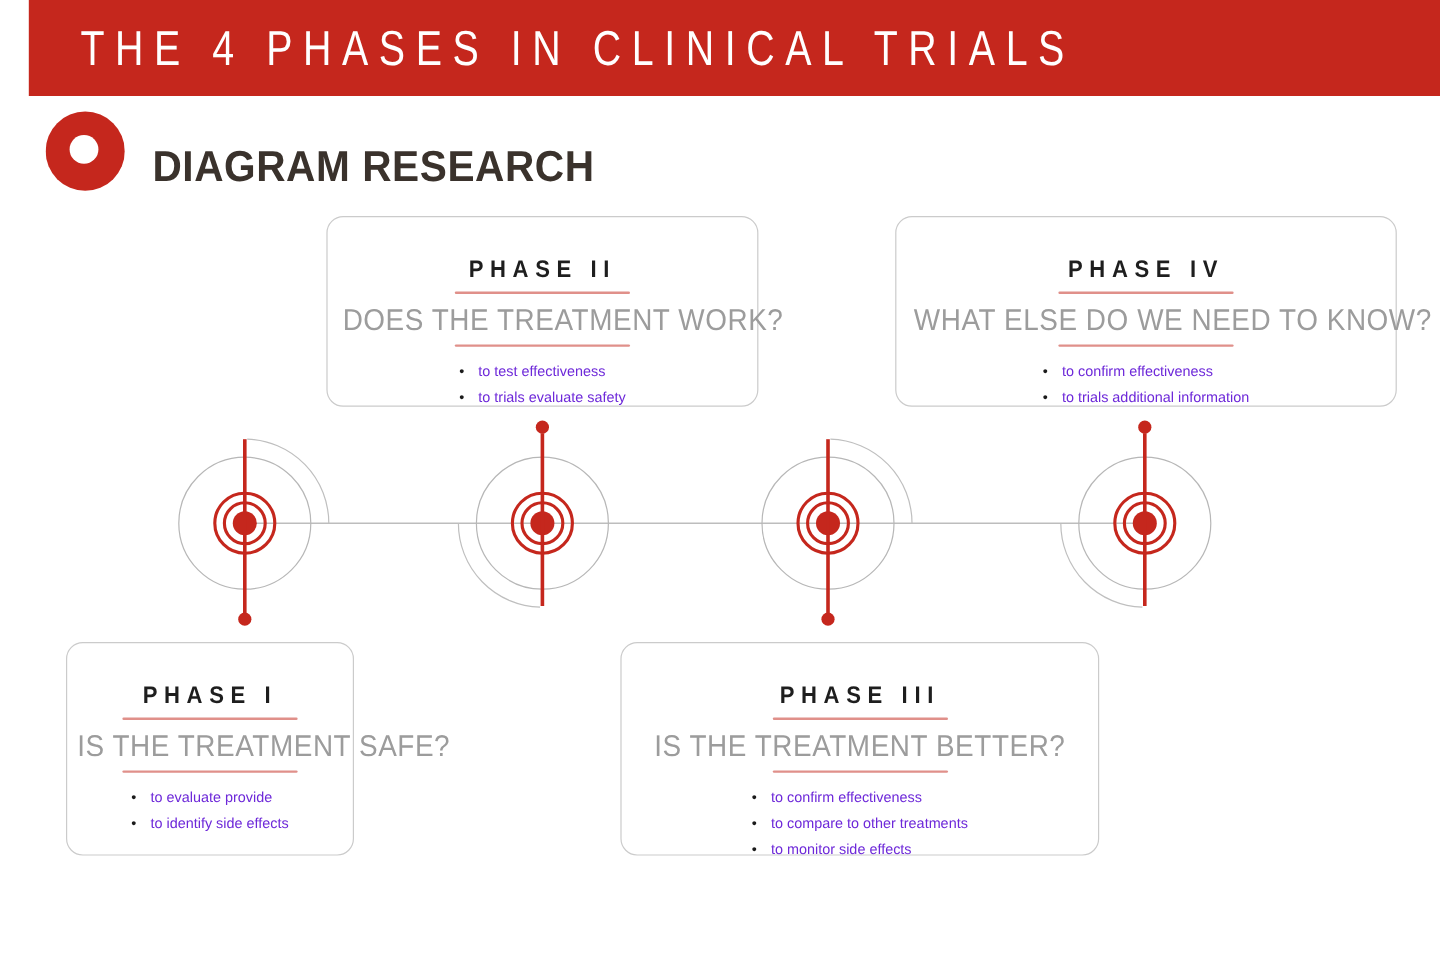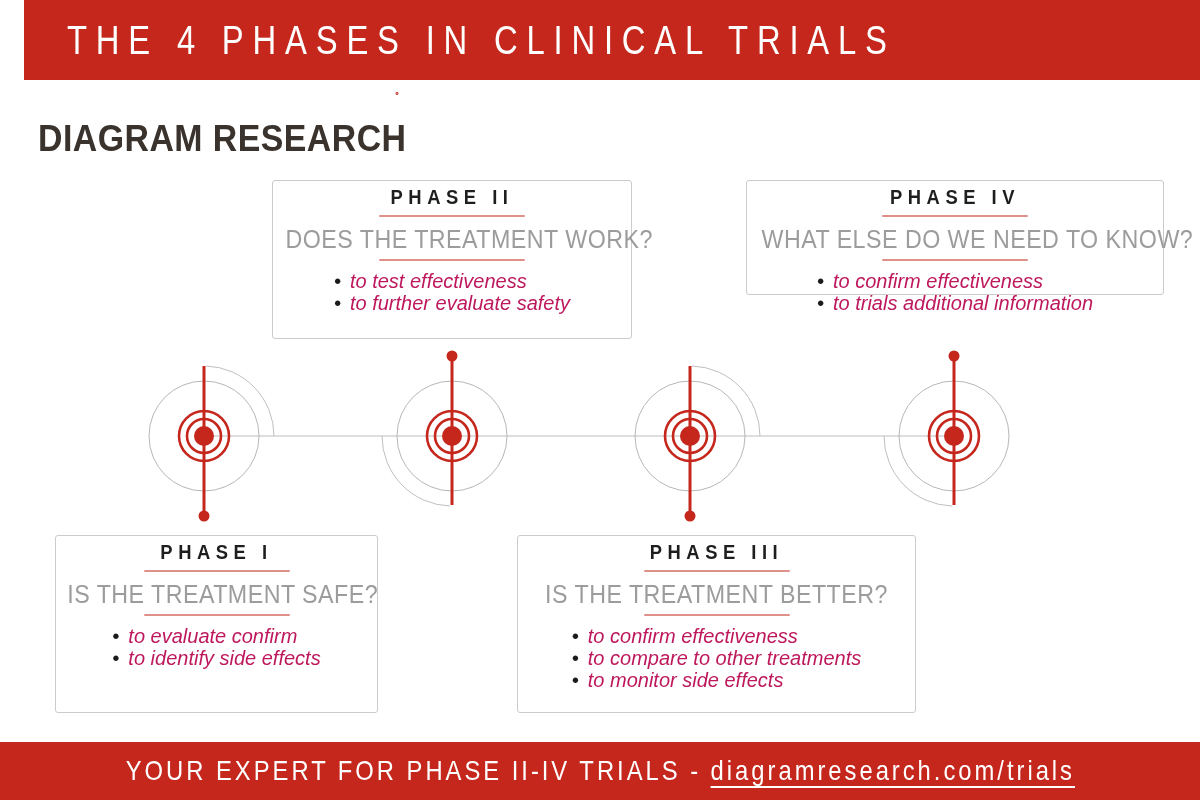--- a/index.html
+++ b/index.html
@@ -26,21 +26,21 @@
   }
   .banner-title{
     margin-left:43px;color:#ffffff;font-size:41px;font-weight:400;
     letter-spacing:11px;white-space:nowrap;
     transform:scaleX(0.80);transform-origin:left center;
   }
 
   
   .logo{
     position:absolute;left:38px;top:92px;height:68px;
-    display:flex;align-items:flex-end;gap:23px;flex-direction:column;
+    display:flex;align-items:flex-end;gap:23px;
   }
   .logo-text{
     color:var(--logo-text);font-size:36px;font-weight:700;
     letter-spacing:0.5px;white-space:nowrap;
     transform:scaleX(0.94);transform-origin:left center;
   }
 
   
   .timeline{
     position:absolute;left:0;top:0;width:1200px;height:800px;
@@ -49,45 +49,45 @@
   .ring-gray{fill:none;stroke:var(--line-gray);stroke-width:1;}
   .arc-gray{fill:none;stroke:#bfbfbf;stroke-width:1;}
   .ring-red{fill:none;stroke:var(--red);stroke-width:2.6;}
   .dot-red{fill:var(--red);}
   .stem-red{stroke:var(--red);stroke-width:3;}
   .connector{stroke:#bdbdbd;stroke-width:1.2;}
 
   
   .card{
     position:absolute;background:#ffffff;border:1px solid var(--card-border);
-    border-radius:3px;text-align:center;padding-top:4px;
+    border-radius:14px;text-align:center;padding-top:32px;
   }
   .card-p2{left:272px;top:180px;width:360px;height:159px;}
-  .card-p4{left:746px;top:180px;width:418px;height:115px;}
-  .card-p1{left:55px;top:535px;width:323px;height:178px;}
+  .card-p4{left:746px;top:180px;width:418px;height:159px;}
+  .card-p1{left:55px;top:535px;width:240px;height:178px;}
   .card-p3{left:517px;top:535px;width:399px;height:178px;}
   .phase-title{
     color:var(--dark-text);font-size:20px;font-weight:700;
     letter-spacing:6px;line-height:24px;white-space:nowrap;
     transform:scaleX(0.92);transform-origin:center;
   }
   .divider{
     width:146px;height:2px;background:var(--salmon);
     margin:6px auto 7px auto;border-radius:1px;
   }
   .divider-2{margin:5px auto 9px auto;}
   .phase-question{
     color:var(--gray-text);font-size:25px;font-weight:400;
     letter-spacing:0.5px;line-height:30px;white-space:nowrap;
     transform:scaleX(0.93);transform-origin:center;
   }
   .bullets-wrap{display:flex;justify-content:center;margin-top:3px;}
   .bullets{list-style:none;text-align:left;}
   .bullets li{
-    color:#be185d;font-size:20px;line-height:22px;white-space:nowrap;font-style:italic;
+    color:#6d28d9;font-size:12px;line-height:22px;white-space:nowrap;
   }
   .bullets li::before{
     content:"•";display:inline-block;width:16px;color:#1b1b1b;
   }
 
   
   .footer{
     position:absolute;left:0;top:742px;width:1200px;height:58px;
     background:var(--red);display:flex;align-items:center;justify-content:center;
   }
@@ -162,35 +162,35 @@
     </g>
   </svg>
 
   <section class="card card-p1">
     <div class="phase-title">PHASE I</div>
     <div class="divider"></div>
     <div class="phase-question">IS THE TREATMENT SAFE?</div>
     <div class="divider divider-2"></div>
     <div class="bullets-wrap">
       <ul class="bullets">
-        <li>to evaluate confirm</li>
+        <li>to evaluate provide</li>
         <li>to identify side effects</li>
       </ul>
     </div>
   </section>
 
   <section class="card card-p2">
     <div class="phase-title">PHASE II</div>
     <div class="divider"></div>
     <div class="phase-question">DOES THE TREATMENT WORK?</div>
     <div class="divider divider-2"></div>
     <div class="bullets-wrap">
       <ul class="bullets">
         <li>to test effectiveness</li>
-        <li>to further evaluate safety</li>
+        <li>to trials evaluate safety</li>
       </ul>
     </div>
   </section>
 
   <section class="card card-p3">
     <div class="phase-title">PHASE III</div>
     <div class="divider"></div>
     <div class="phase-question">IS THE TREATMENT BETTER?</div>
     <div class="divider divider-2"></div>
     <div class="bullets-wrap">
@@ -208,17 +208,14 @@
     <div class="phase-question">WHAT ELSE DO WE NEED TO KNOW?</div>
     <div class="divider divider-2"></div>
     <div class="bullets-wrap">
       <ul class="bullets">
         <li>to confirm effectiveness</li>
         <li>to trials additional information</li>
       </ul>
     </div>
   </section>
 
-  <footer class="footer">
-    <div class="footer-text"><span>YOUR EXPERT FOR PHASE II-IV TRIALS - </span><span class="footer-link">diagramresearch.com/trials</span></div>
-  </footer>
 
 </div>
 
 </body></html>

